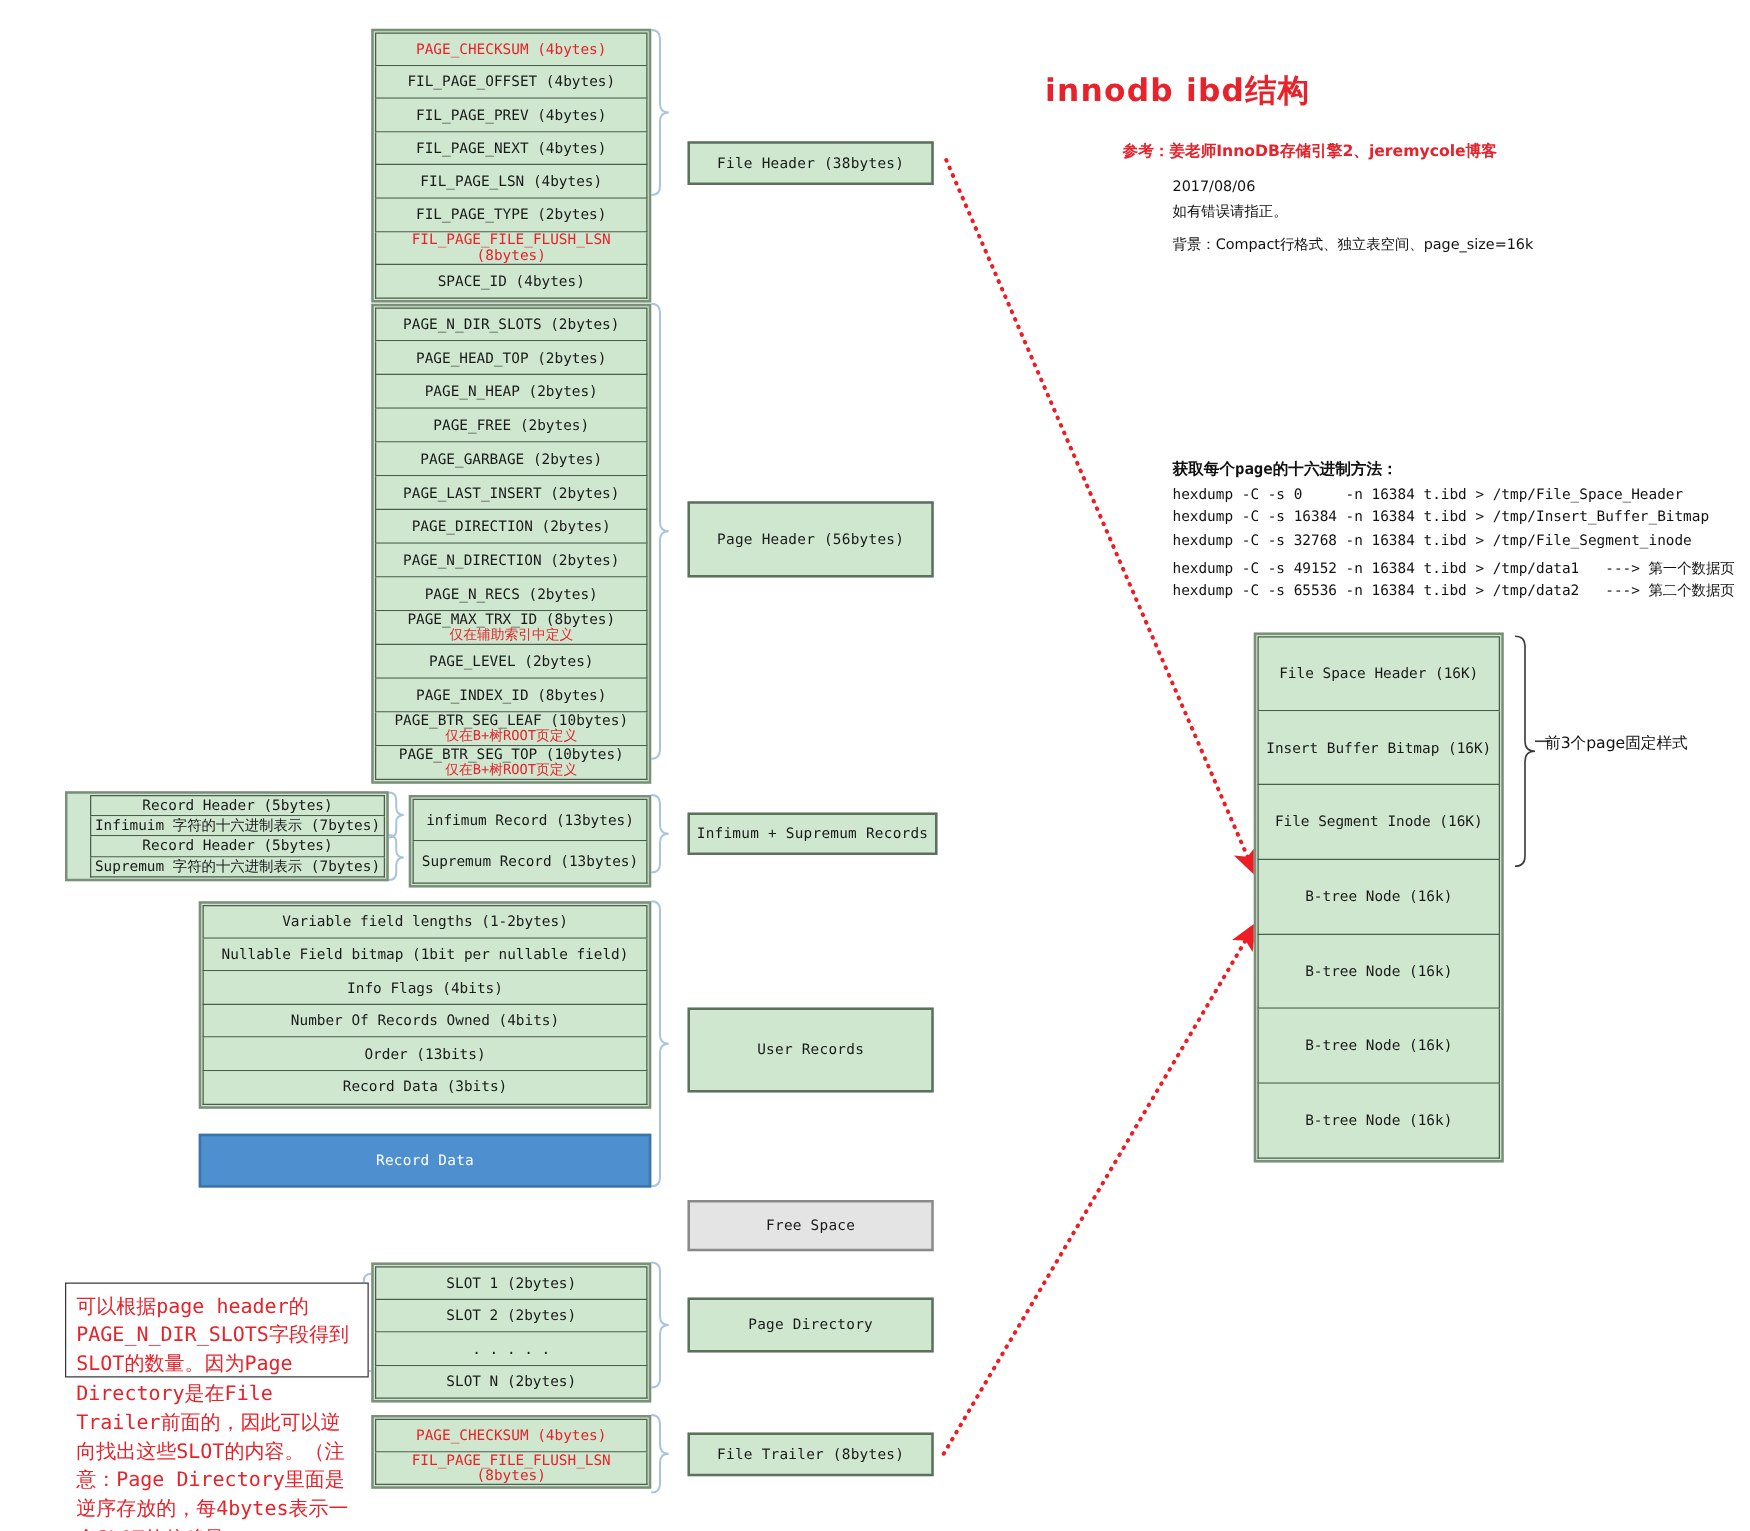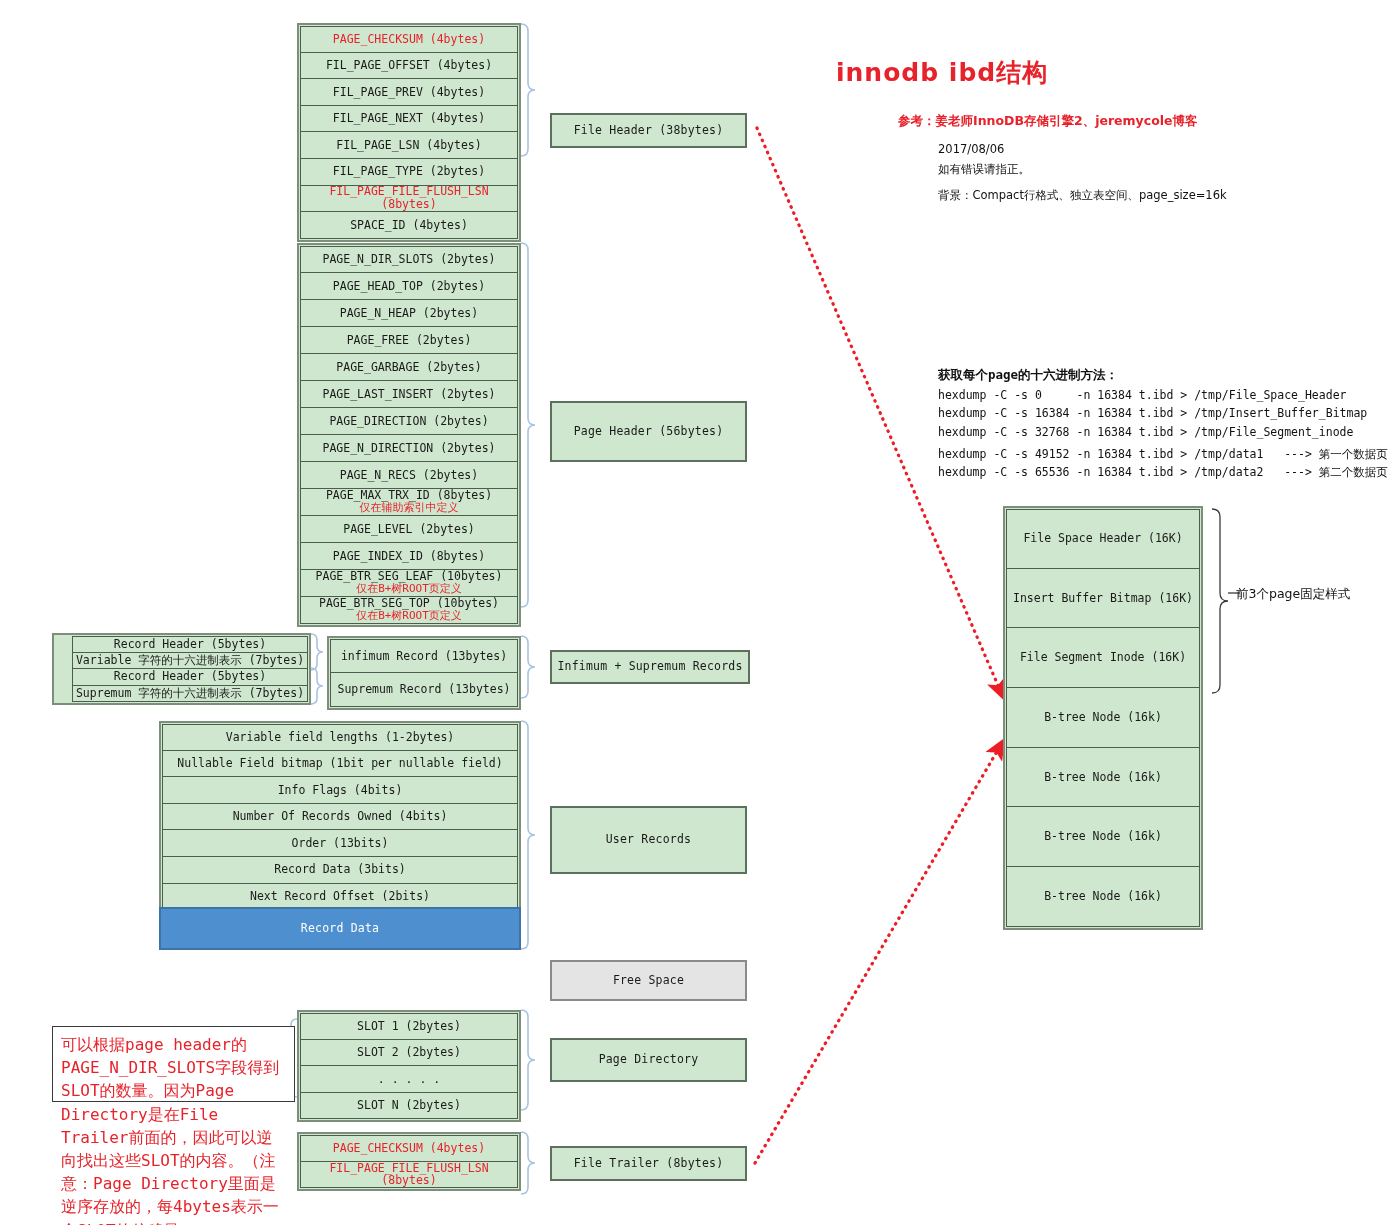--- a/index.html
+++ b/index.html
@@ -145,21 +145,21 @@
         <span>PAGE_BTR_SEG_TOP   (10bytes)</span>
         <span class="sub">仅在B+树ROOT页定义</span>
       </div>
     </div>
 
   <div class="stack" style="left:52px;top:633px;width:259px;padding-left:18px;">
       <div class="row" style="height: 16.5px;">
         <span>Record Header  (5bytes)</span>
       </div>
       <div class="row" style="height: 16.5px;">
-        <span>Variable 字符的十六进制表示    (7bytes)</span>
+        <span>Infimuim 字符的十六进制表示    (7bytes)</span>
       </div>
       <div class="row" style="height: 16.5px;">
         <span>Record Header  (5bytes)</span>
       </div>
       <div class="row" style="height: 16.5px; text-align: center;">
         <span>Supremum 字符的十六进制表示    (7bytes)</span>
       </div>
     </div>
 
   <div class="stack" style="left:327px;top:636px;width:194px;">
@@ -182,23 +182,20 @@
         <span>Info Flags   (4bits)</span>
       </div>
       <div class="row" style="height: 26.6px;">
         <span>Number Of Records Owned   (4bits)</span>
       </div>
       <div class="row" style="height: 26.6px;">
         <span>Order   (13bits)</span>
       </div>
       <div class="row" style="height: 26.6px;">
         <span>Record Data   (3bits)</span>
-      </div>
-      <div class="row" style="height: 26.6px;">
-        <span>Next Record Offset   (2bits)</span>
       </div>
     </div>
   <div class="box blue" style="left:159px;top:907px;width:362px;height:43px;border-width:2px;">Record Data</div>
 
   <div class="stack" style="left:297px;top:1010px;width:224px;">
       <div class="row" style="height: 26.6px;">
         <span>SLOT 1   (2bytes)</span>
       </div>
       <div class="row" style="height: 26.6px;">
         <span>SLOT 2   (2bytes)</span>

